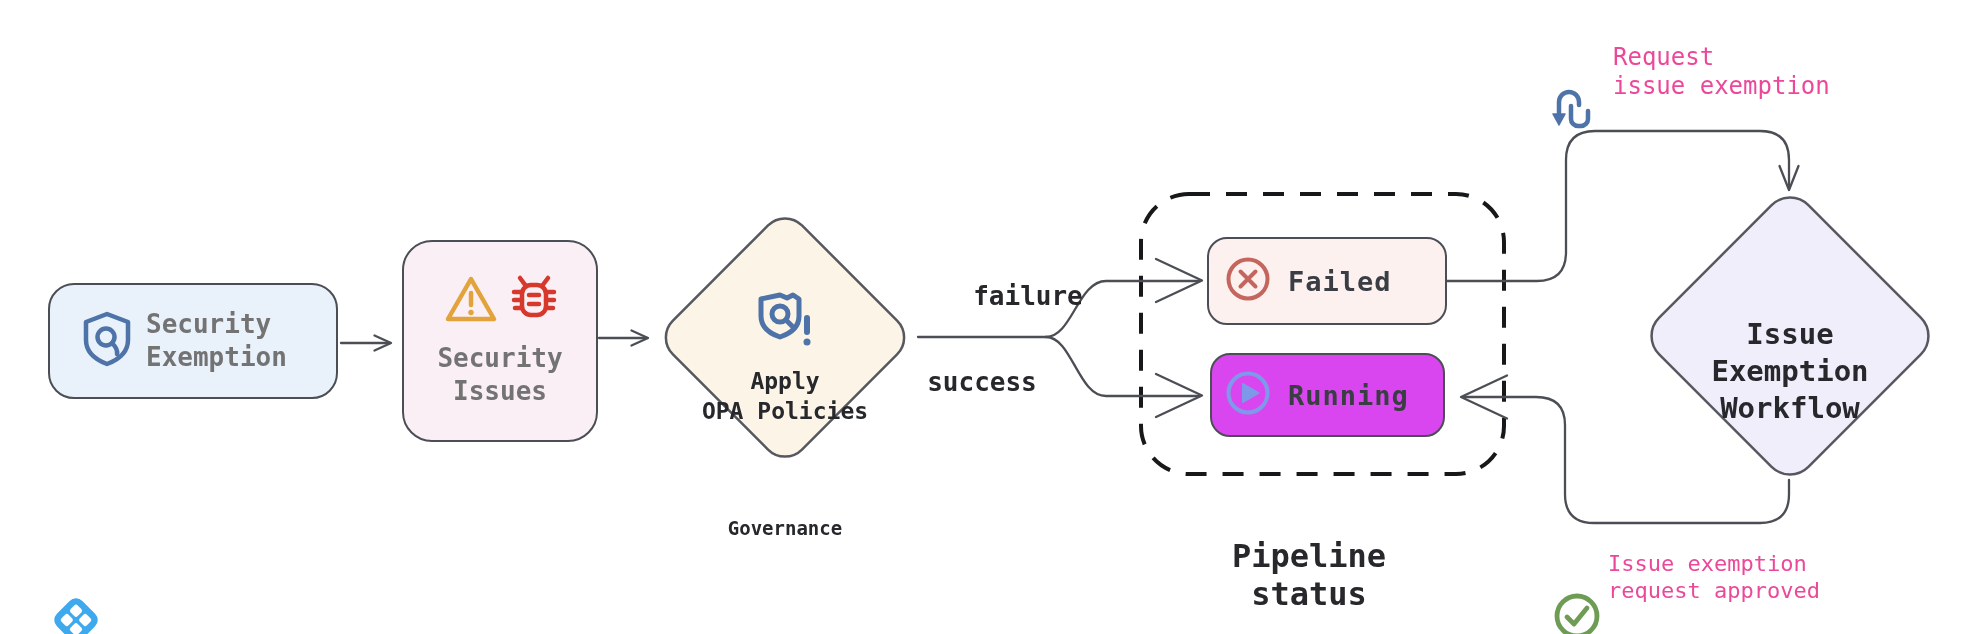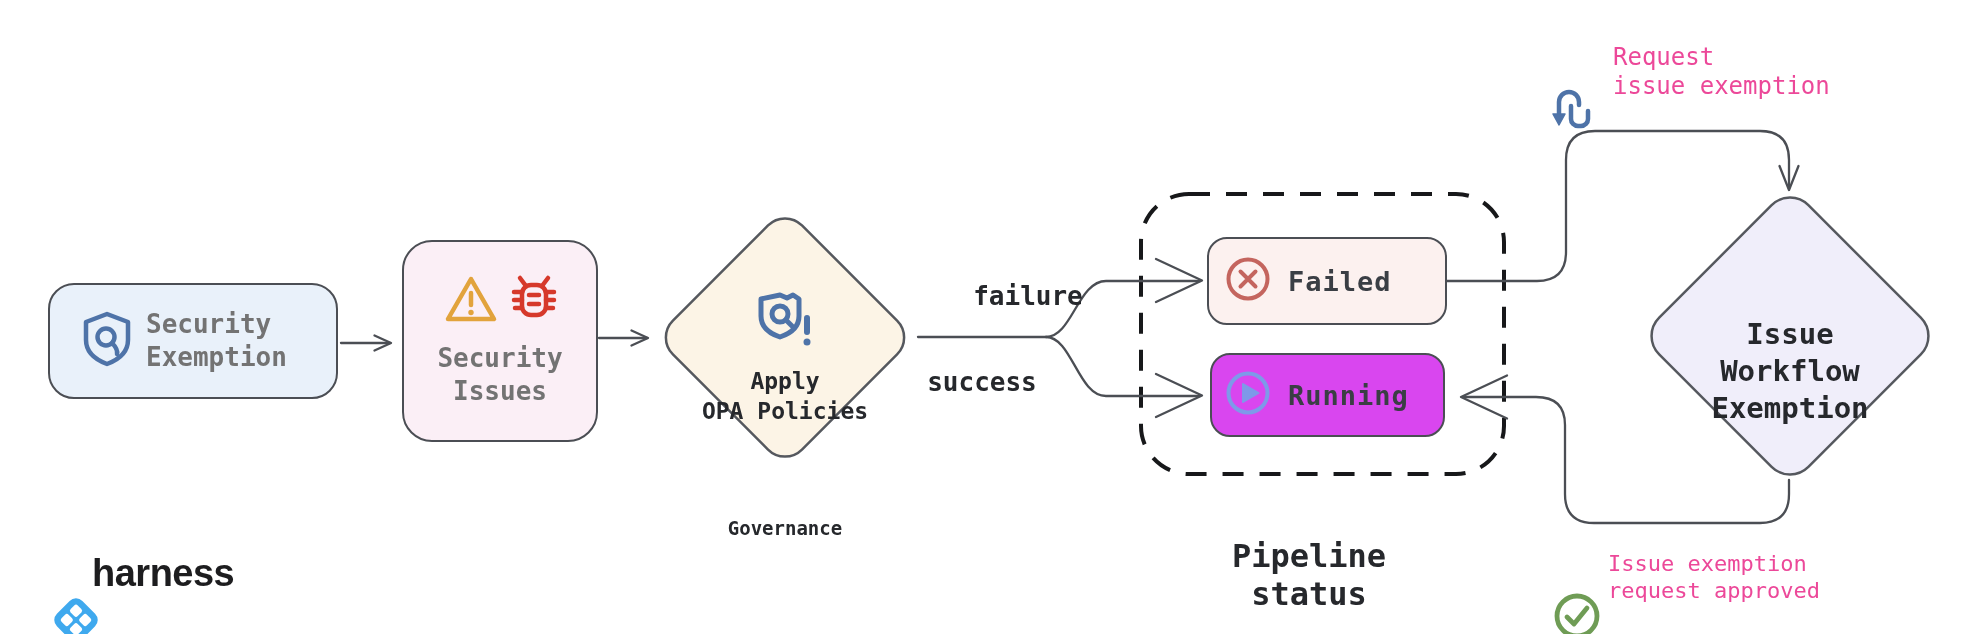--- a/index.html
+++ b/index.html
@@ -147,22 +147,22 @@
         <path d="M18 14 L33.5 23 L18 32 Z" fill="#7e99e9" stroke="#7e99e9" stroke-width="2" stroke-linejoin="round"></path>
       </svg>
     </span>
     <span class="node-label">Running</span>
   </div>
 
   <div class="abs caption pipeline-label center-text">Pipeline status</div>
 
   <div class="abs exemption-text center-text">
     <div>Issue</div>
+    <div>Exemption</div>
     <div>Workflow</div>
-    <div>Exemption</div>
   </div>
 
   <div class="abs" style="left:1550px;top:49px;">
     <svg width="42" height="50" viewBox="0 0 42 50">
       <path d="M9 27 V13 A10 10 0 0 1 29 13 V16" fill="none" stroke="#4e73a8" stroke-width="4.5" stroke-linecap="round"></path>
       <path d="M3 25 L15 25 L9 36 Z" fill="#4e73a8" stroke="#4e73a8" stroke-width="1.5" stroke-linejoin="round"></path>
       <path d="M21 17 V30 A7 7 0 0 0 28 37 H31 A7 7 0 0 0 38 30 V22" fill="none" stroke="#4e73a8" stroke-width="4.5" stroke-linecap="round"></path>
     </svg>
   </div>
   <div class="note note-request">
@@ -185,15 +185,14 @@
     <svg width="52" height="52" viewBox="0 0 52 52">
       <g transform="rotate(45 26 26)">
         <rect x="8" y="8" width="36" height="36" rx="9" fill="#3fa9ee"></rect>
         <rect x="14.5" y="14.5" width="10" height="10" rx="2.5" fill="#ffffff"></rect>
         <rect x="27.5" y="14.5" width="10" height="10" rx="2.5" fill="#ffffff"></rect>
         <rect x="14.5" y="27.5" width="10" height="10" rx="2.5" fill="#ffffff"></rect>
         <rect x="27.5" y="27.5" width="10" height="10" rx="2.5" fill="#ffffff"></rect>
       </g>
     </svg>
   </div>
-  <div class="logo-text">harness</div>
 
 </div>
 
 </body></html>

